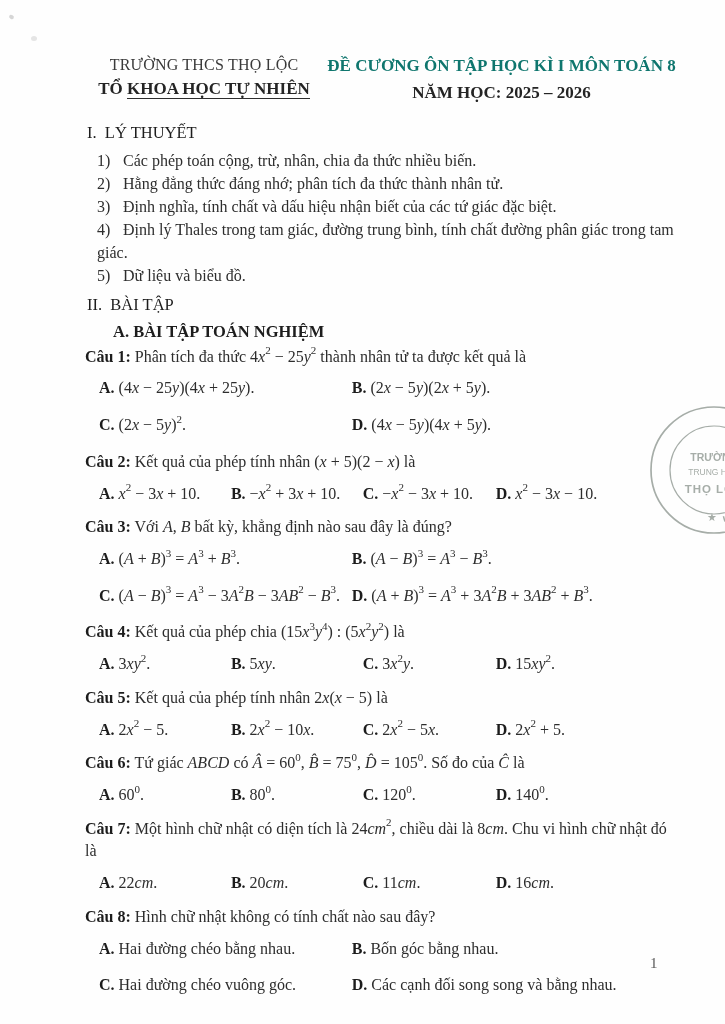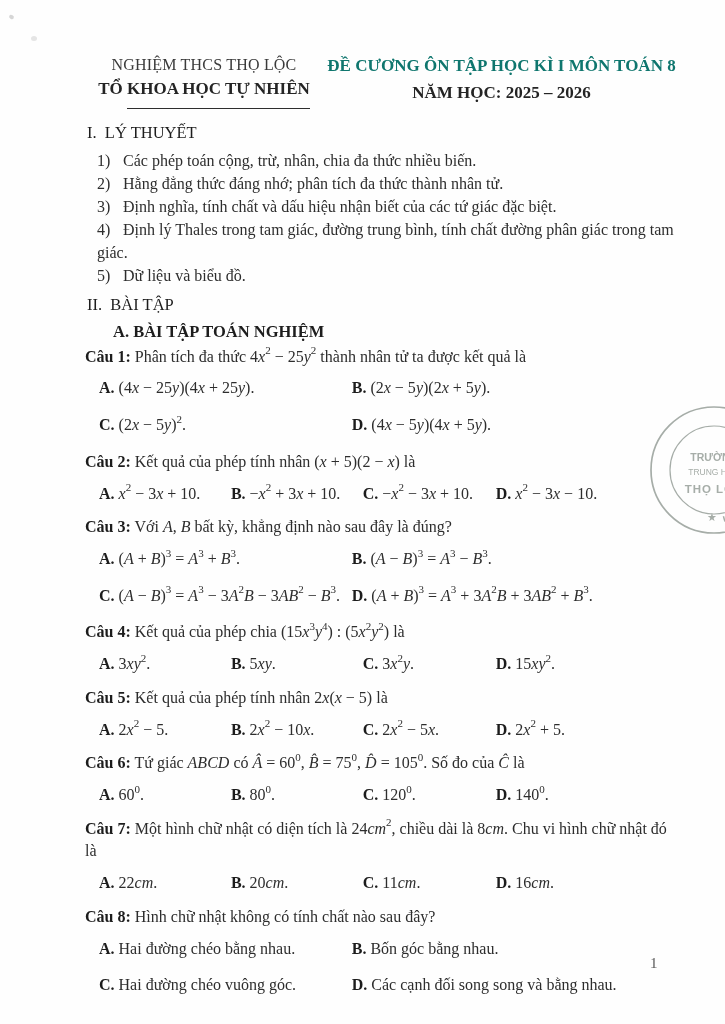--- a/index.html
+++ b/index.html
@@ -8,21 +8,21 @@
     background:#fefefe;color:#2d2d2d;
     font-family:"Liberation Serif",serif;font-size:16px;line-height:1.42;
   }
   .content{box-sizing:border-box;width:725px;padding:54px 45px 0 85px;}
   
   .hdr{display:flex;margin-bottom:16px;}
   .hdr-left{width:40%;text-align:center;}
   .hdr-right{width:60%;text-align:center;font-weight:bold;}
   .hdr-left .l1{font-size:16px;letter-spacing:.2px;color:#3a3a3a;}
   .hdr-left .l2{font-size:17px;font-weight:bold;color:#242424;}
-  .hdr-left .l2 .u{border-bottom:1.5px solid #2d2d2d;padding-bottom:10px;}
+  .hdr-left .l2 .u{border-bottom:1.5px solid #2d2d2d;padding-bottom:0;}
   .hdr-right .t1{font-size:17px;color:#0f766e;}
   .hdr-right .t2{font-size:17px;margin-top:3px;color:#242424;}
   
   .sec-h{font-weight:normal;font-size:16.5px;color:#1d1d1d;margin:6px 0 4px 2px;white-space:pre-wrap;}
   .sub-h{font-weight:bold;font-size:16.5px;color:#1d1d1d;margin:2px 0 2px 28px;}
   
   .th-item{margin-left:12px;line-height:1.44;}
   .th-item .num{display:inline-block;width:26px;}
   
   .question{margin-top:1px;}
@@ -52,21 +52,21 @@
 </head>
 <body>
 
 <div class="speck speck1"></div>
 <div class="speck speck2"></div>
 
 <div class="content">
 
   <div class="hdr">
     <div class="hdr-left">
-      <div class="l1">NGHIỆM THCS THỌ LỘC</div>
+      <div class="l1">TRƯỜNG THCS THỌ LỘC</div>
       <div class="l2"><span>TỔ </span><span class="u">KHOA HỌC TỰ NHIÊN</span></div>
     </div>
     <div class="hdr-right">
       <div class="t1">ĐỀ CƯƠNG ÔN TẬP HỌC KÌ I MÔN TOÁN 8</div>
       <div class="t2">NĂM HỌC: 2025 – 2026</div>
     </div>
   </div>
 
   <div class="sec-h">I.  LÝ THUYẾT</div>
   <div id="theory-list">

